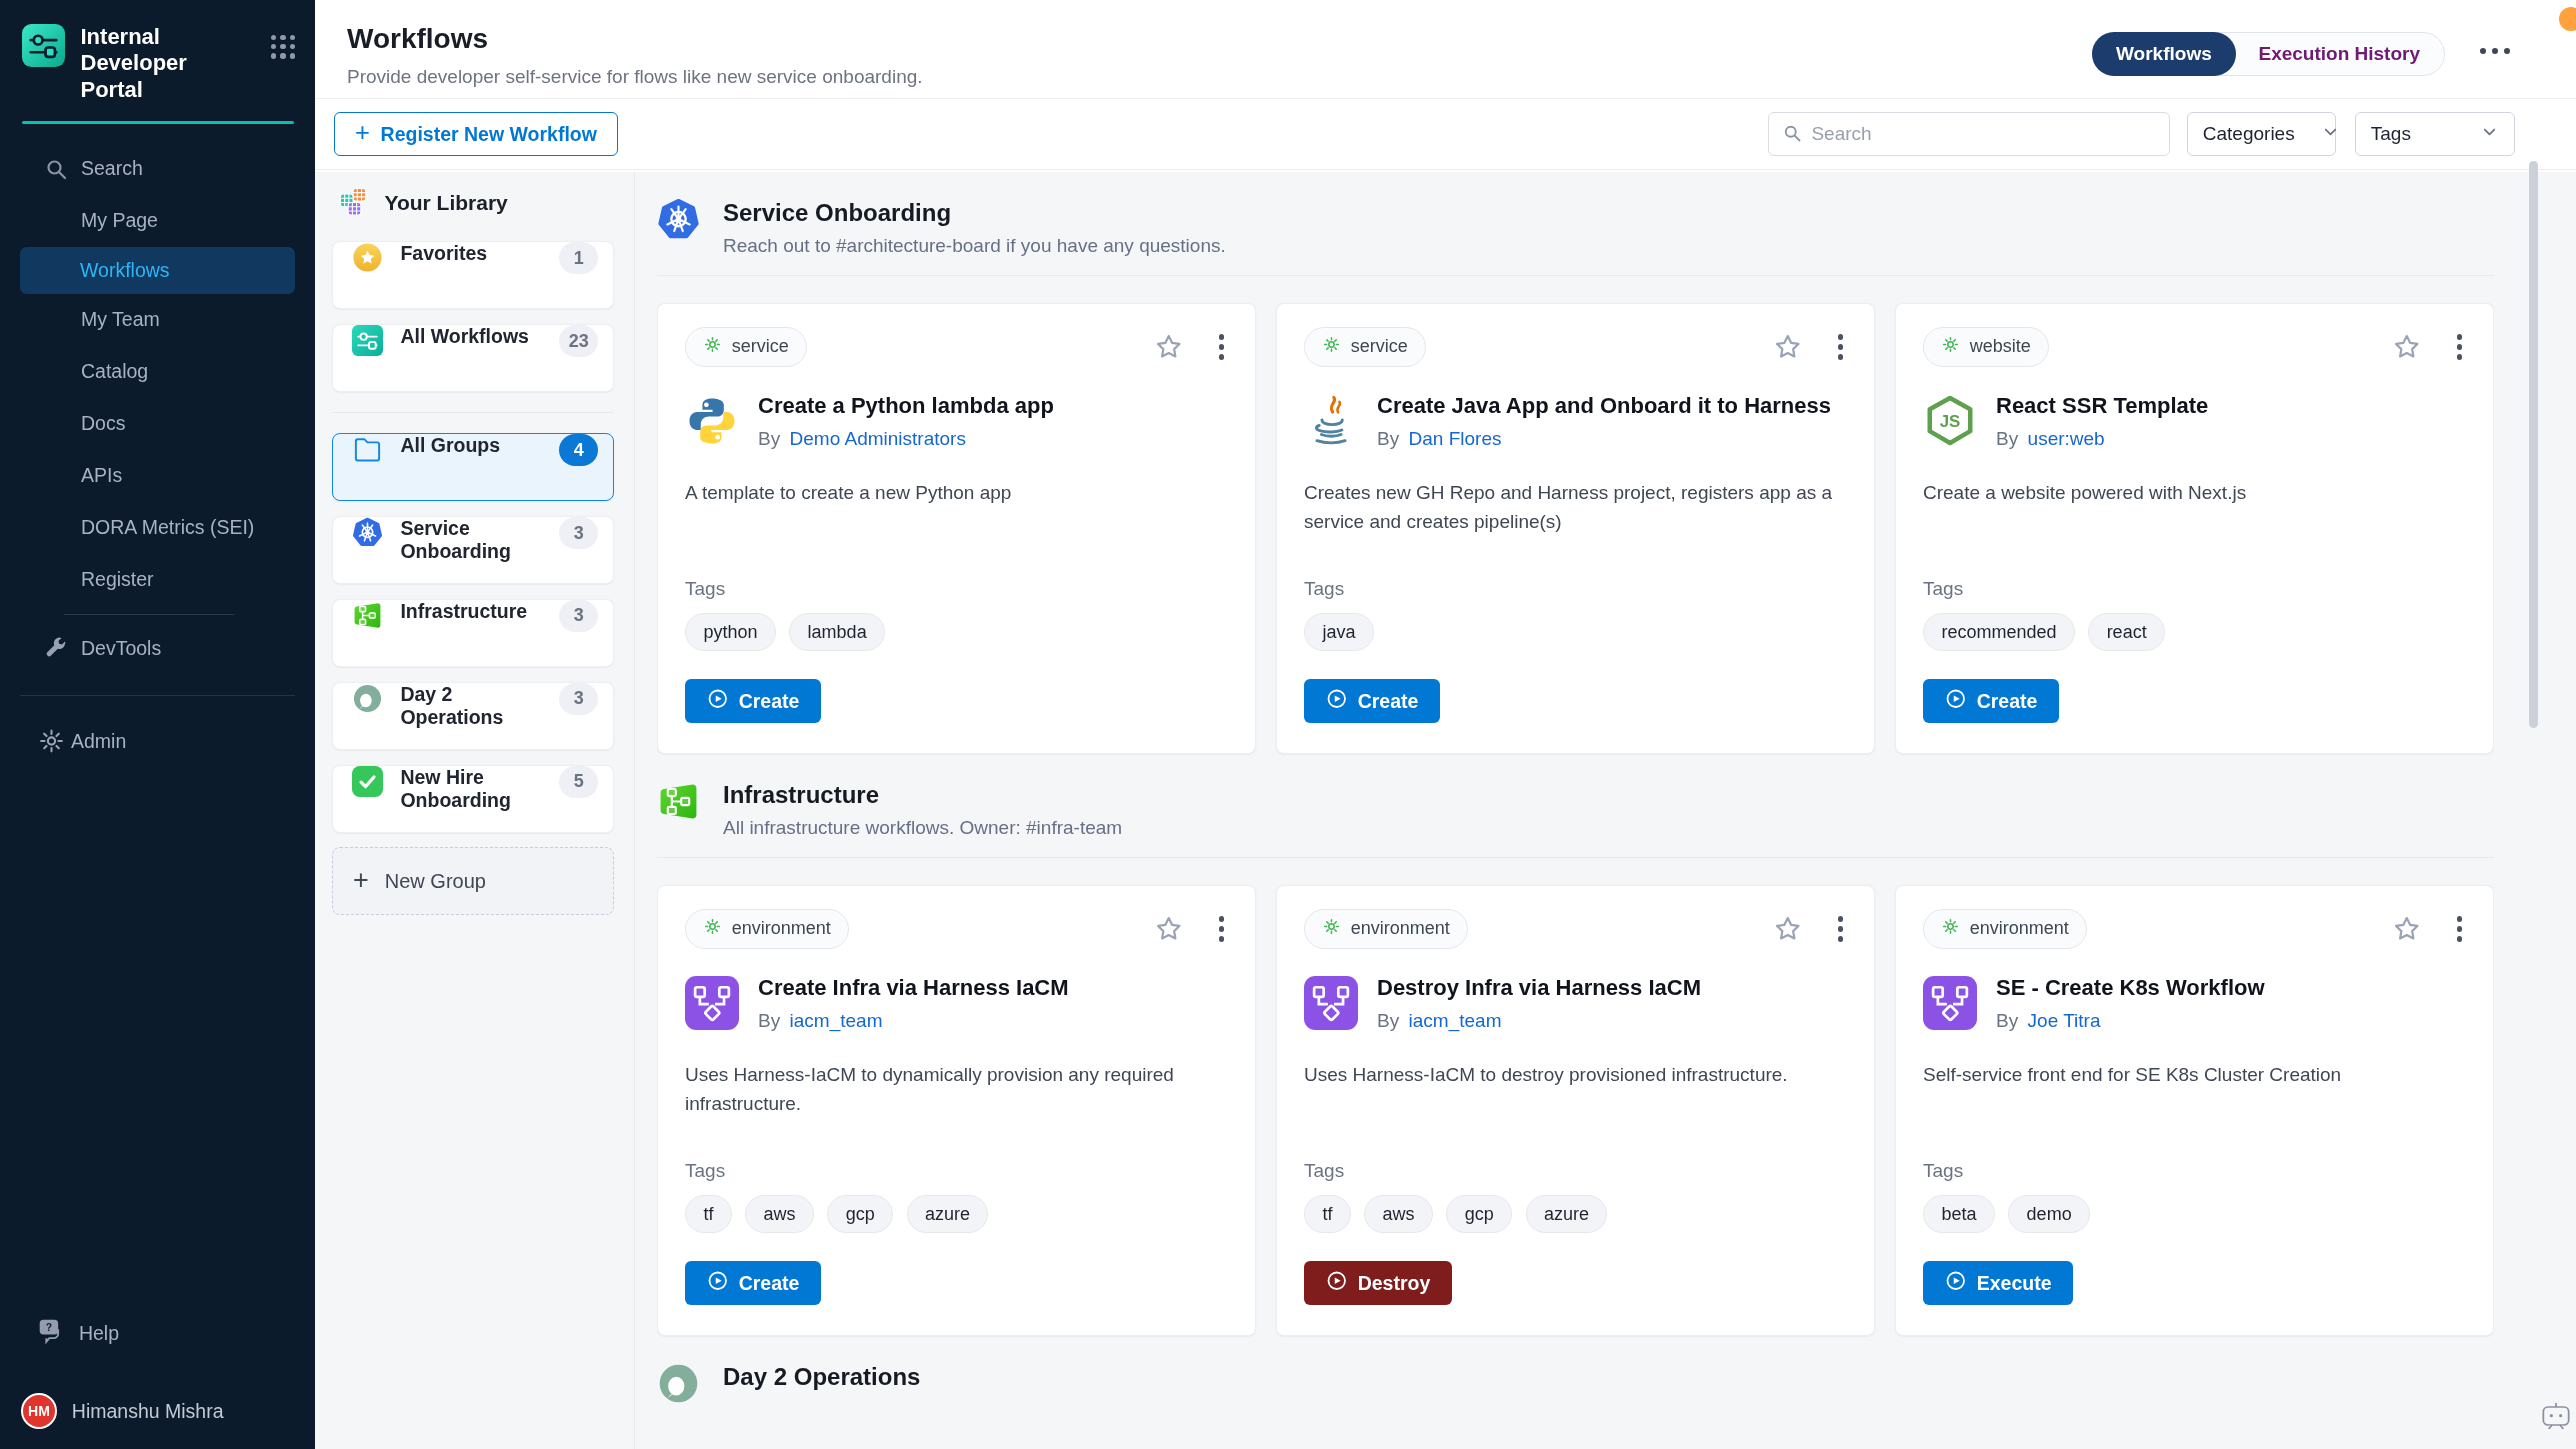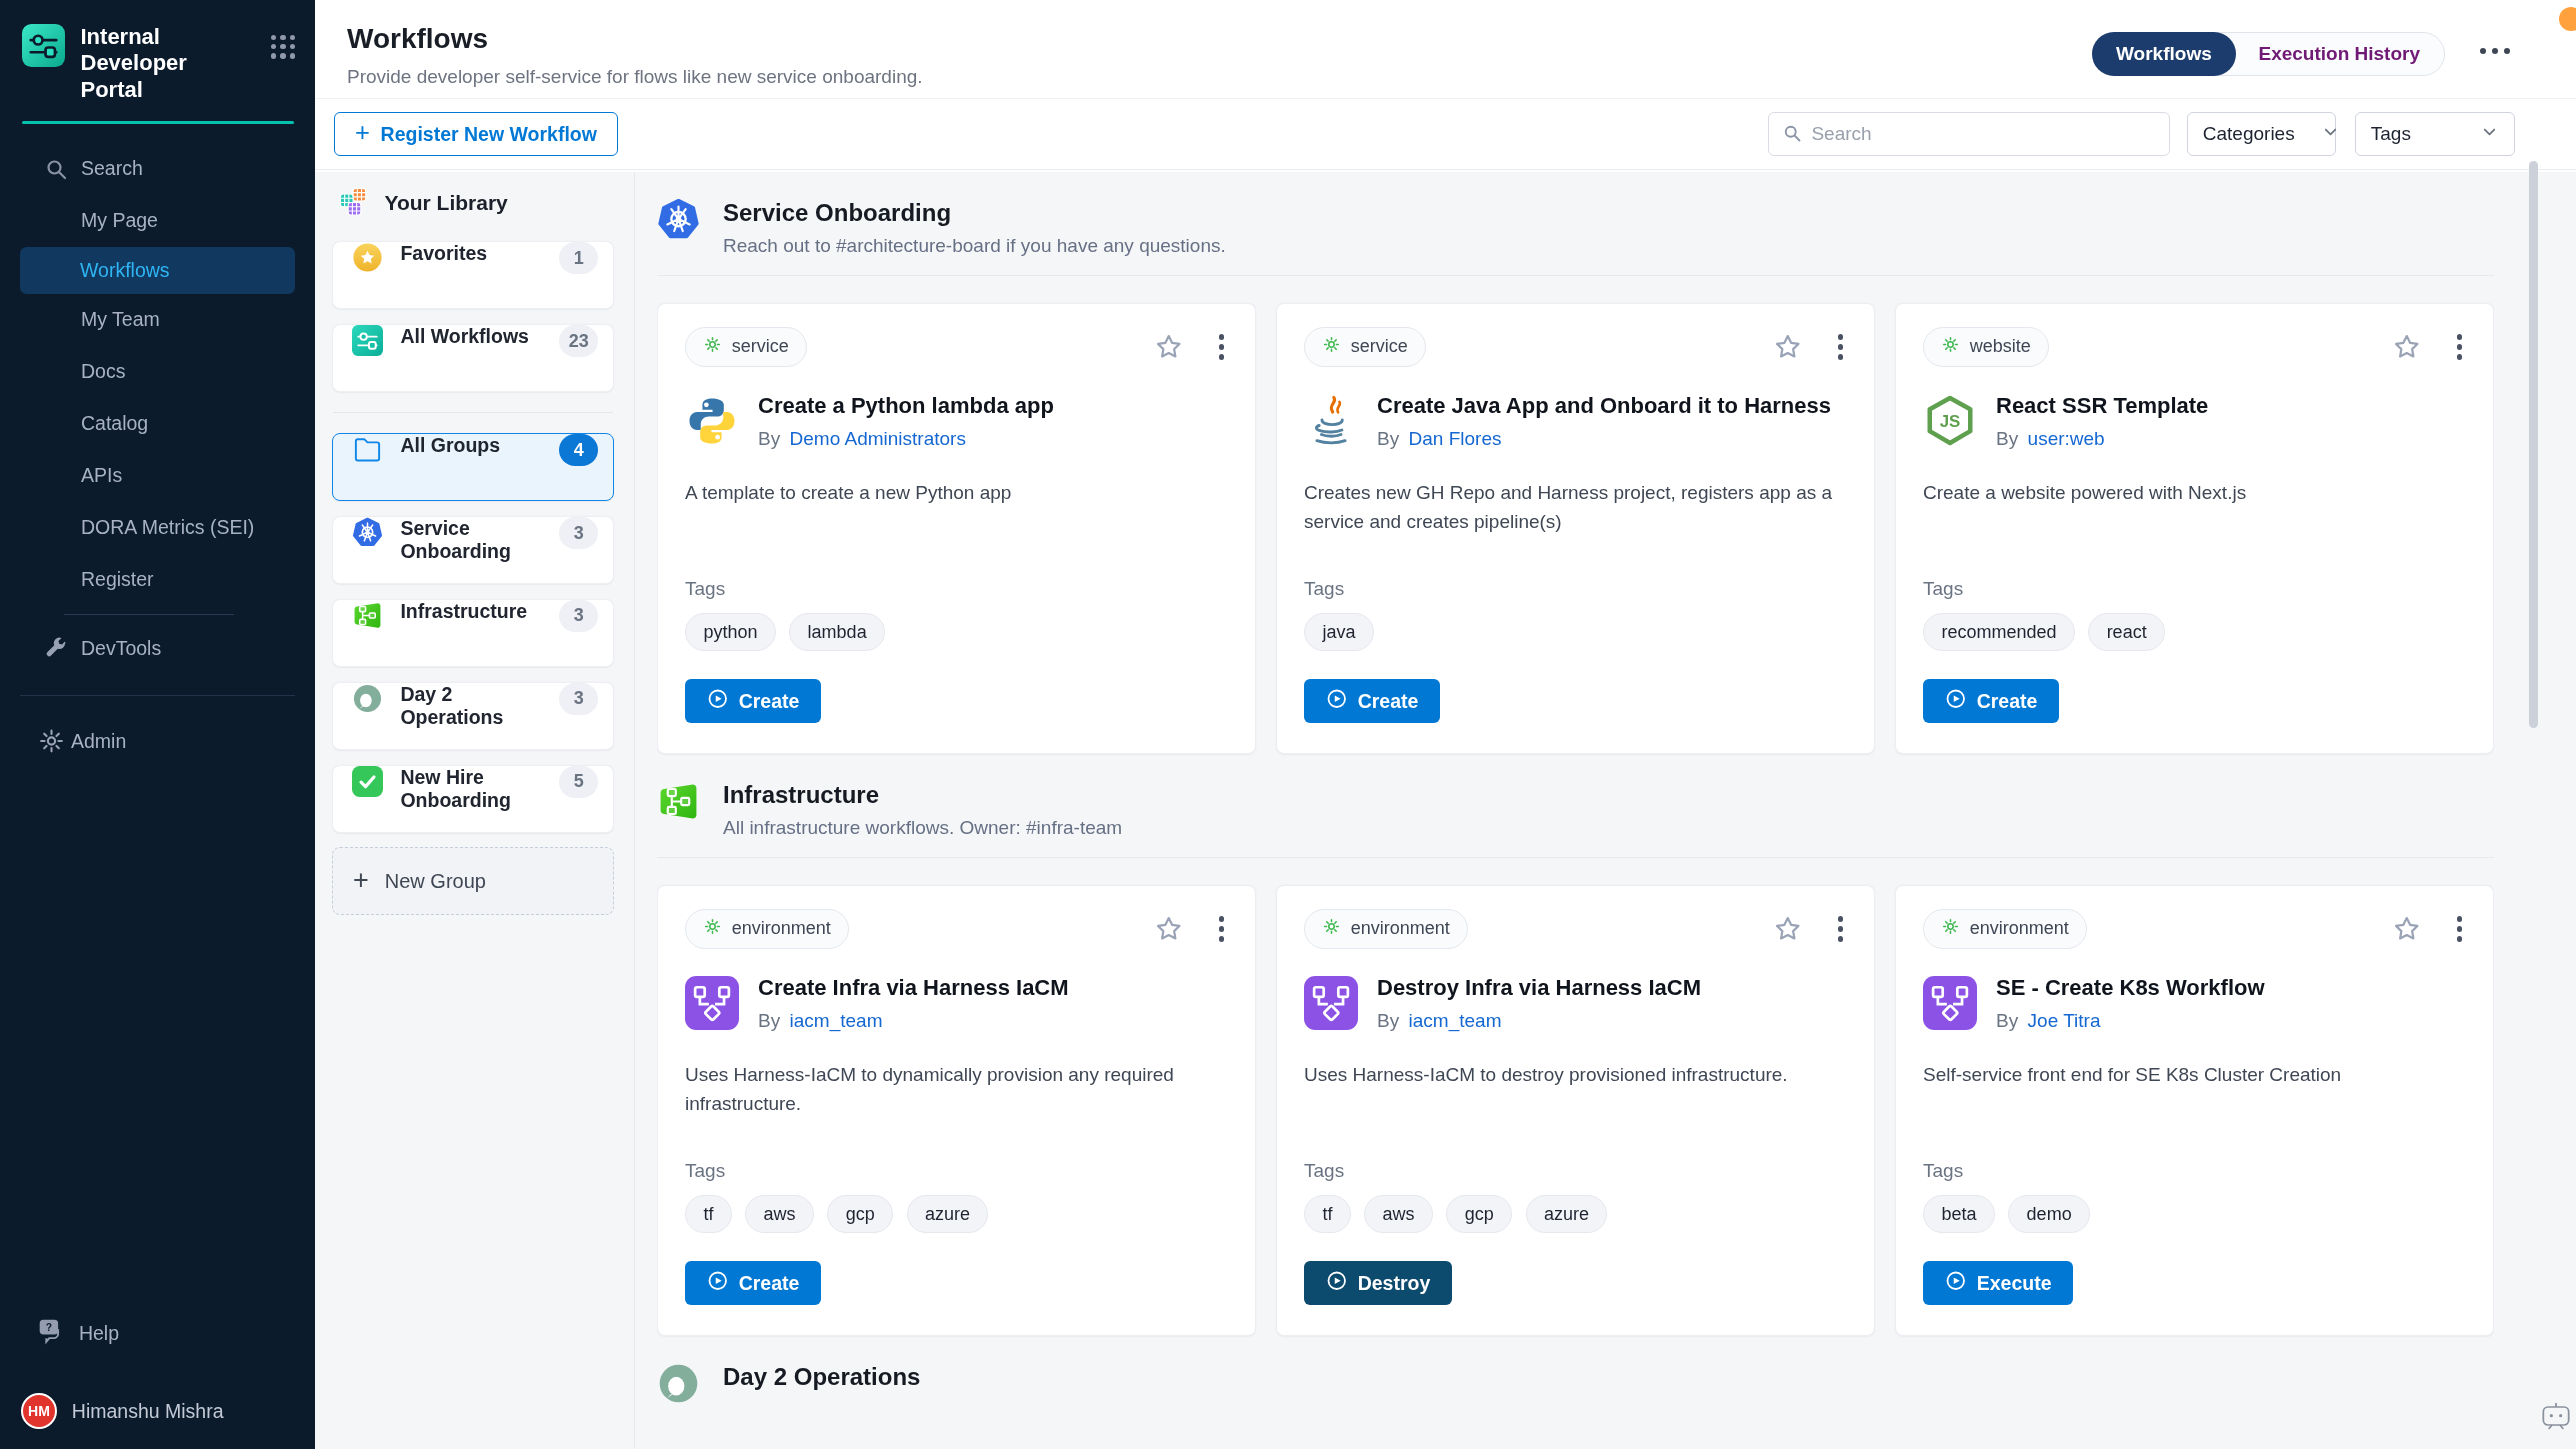--- a/index.html
+++ b/index.html
@@ -85,21 +85,21 @@
   .card-logo { width:54px; height:54px; flex:0 0 54px; display:flex; align-items:flex-end; justify-content:center; }
   .card-title { font-size:22px; font-weight:700; color:#10141C; line-height:1.25; }
   .by-row { margin-top:8px; display:flex; gap:9.4px; font-size:19px; }
   .by-label { color:#6A7382; }
   .owner-link { color:#1567D2; cursor:pointer; text-decoration:none; }
   .card-desc { margin-top:28px; font-size:19px; line-height:29.5px; color:#3F4754; }
   .tags-label { margin-top:auto; font-size:19px; color:#6A7382; }
   .tags-row { display:flex; gap:13.4px; margin-top:13.4px; flex-wrap:wrap; }
   .tag { height:38px; padding:0 17.4px; background:#F3F4F8; border:1px solid #E6E8EE; border-radius:19px; font-size:18px; color:#1F2430; display:flex; align-items:center; }
   .action-btn { margin-top:28px; height:44px; border:none; border-radius:6px; background:#0278D5; color:#fff; font-size:19.5px; font-weight:700; display:inline-flex; align-items:center; gap:10.7px; padding:0 21.5px; width:max-content; cursor:pointer; }
-  .action-btn.red { background:#0c4a6e;text-align:center; }
+  .action-btn.red { background:#7f1d1d;text-align:center; }
 
   .scroll-thumb { position:absolute; top:161px; right:38px; width:9.4px; height:567px; border-radius:4.7px; background:#CBD0D9; }
   .notif-dot { position:absolute; top:6.7px; right:-6.7px; width:24px; height:24px; border-radius:50%; background:#FFA23E; }
   .copilot { position:absolute; right:4px; bottom:16px; }
 </style>
 </head>
 <body>
 
 <div>
 
@@ -144,24 +144,24 @@
         <div class="nav-row">
           <span class="nav-label">My Page</span>
         </div>
         <div class="nav-row active">
           <span class="nav-label">Workflows</span>
         </div>
         <div class="nav-row">
           <span class="nav-label">My Team</span>
         </div>
         <div class="nav-row">
+          <span class="nav-label">Catalog</span>
+        </div>
+        <div class="nav-row">
           <span class="nav-label">Docs</span>
-        </div>
-        <div class="nav-row">
-          <span class="nav-label">Catalog</span>
         </div>
         <div class="nav-row">
           <span class="nav-label">APIs</span>
         </div>
         <div class="nav-row">
           <span class="nav-label">DORA Metrics (SEI)</span>
         </div>
         <div class="nav-row">
           <span class="nav-label">Register</span>
         </div>

